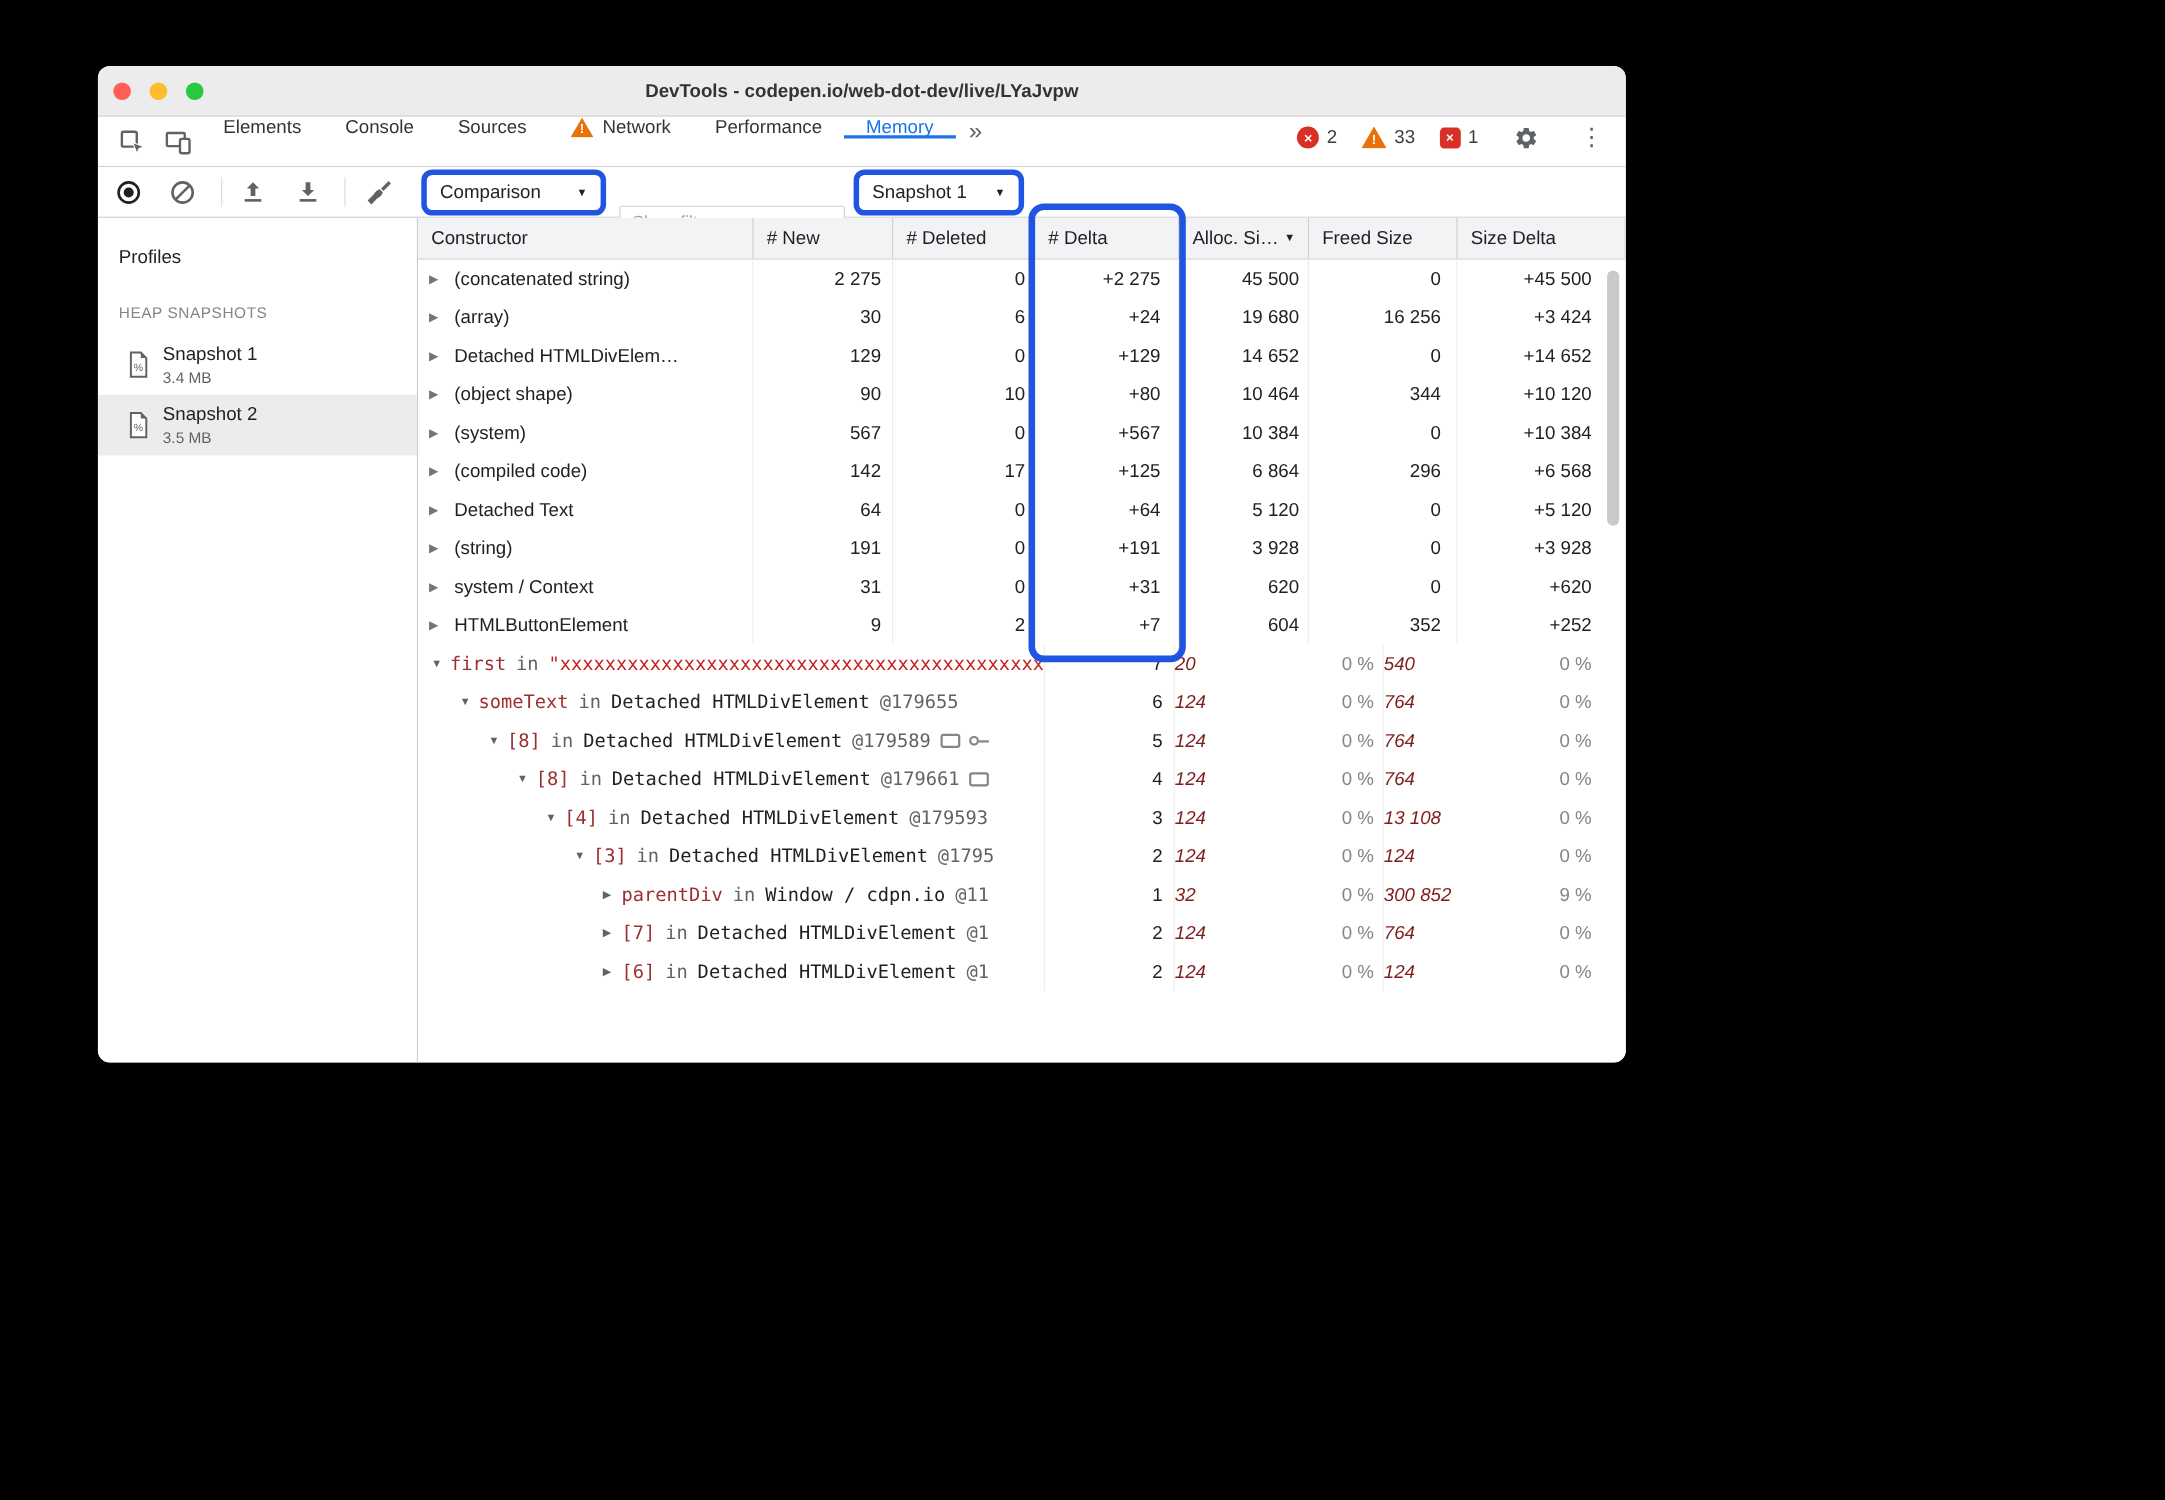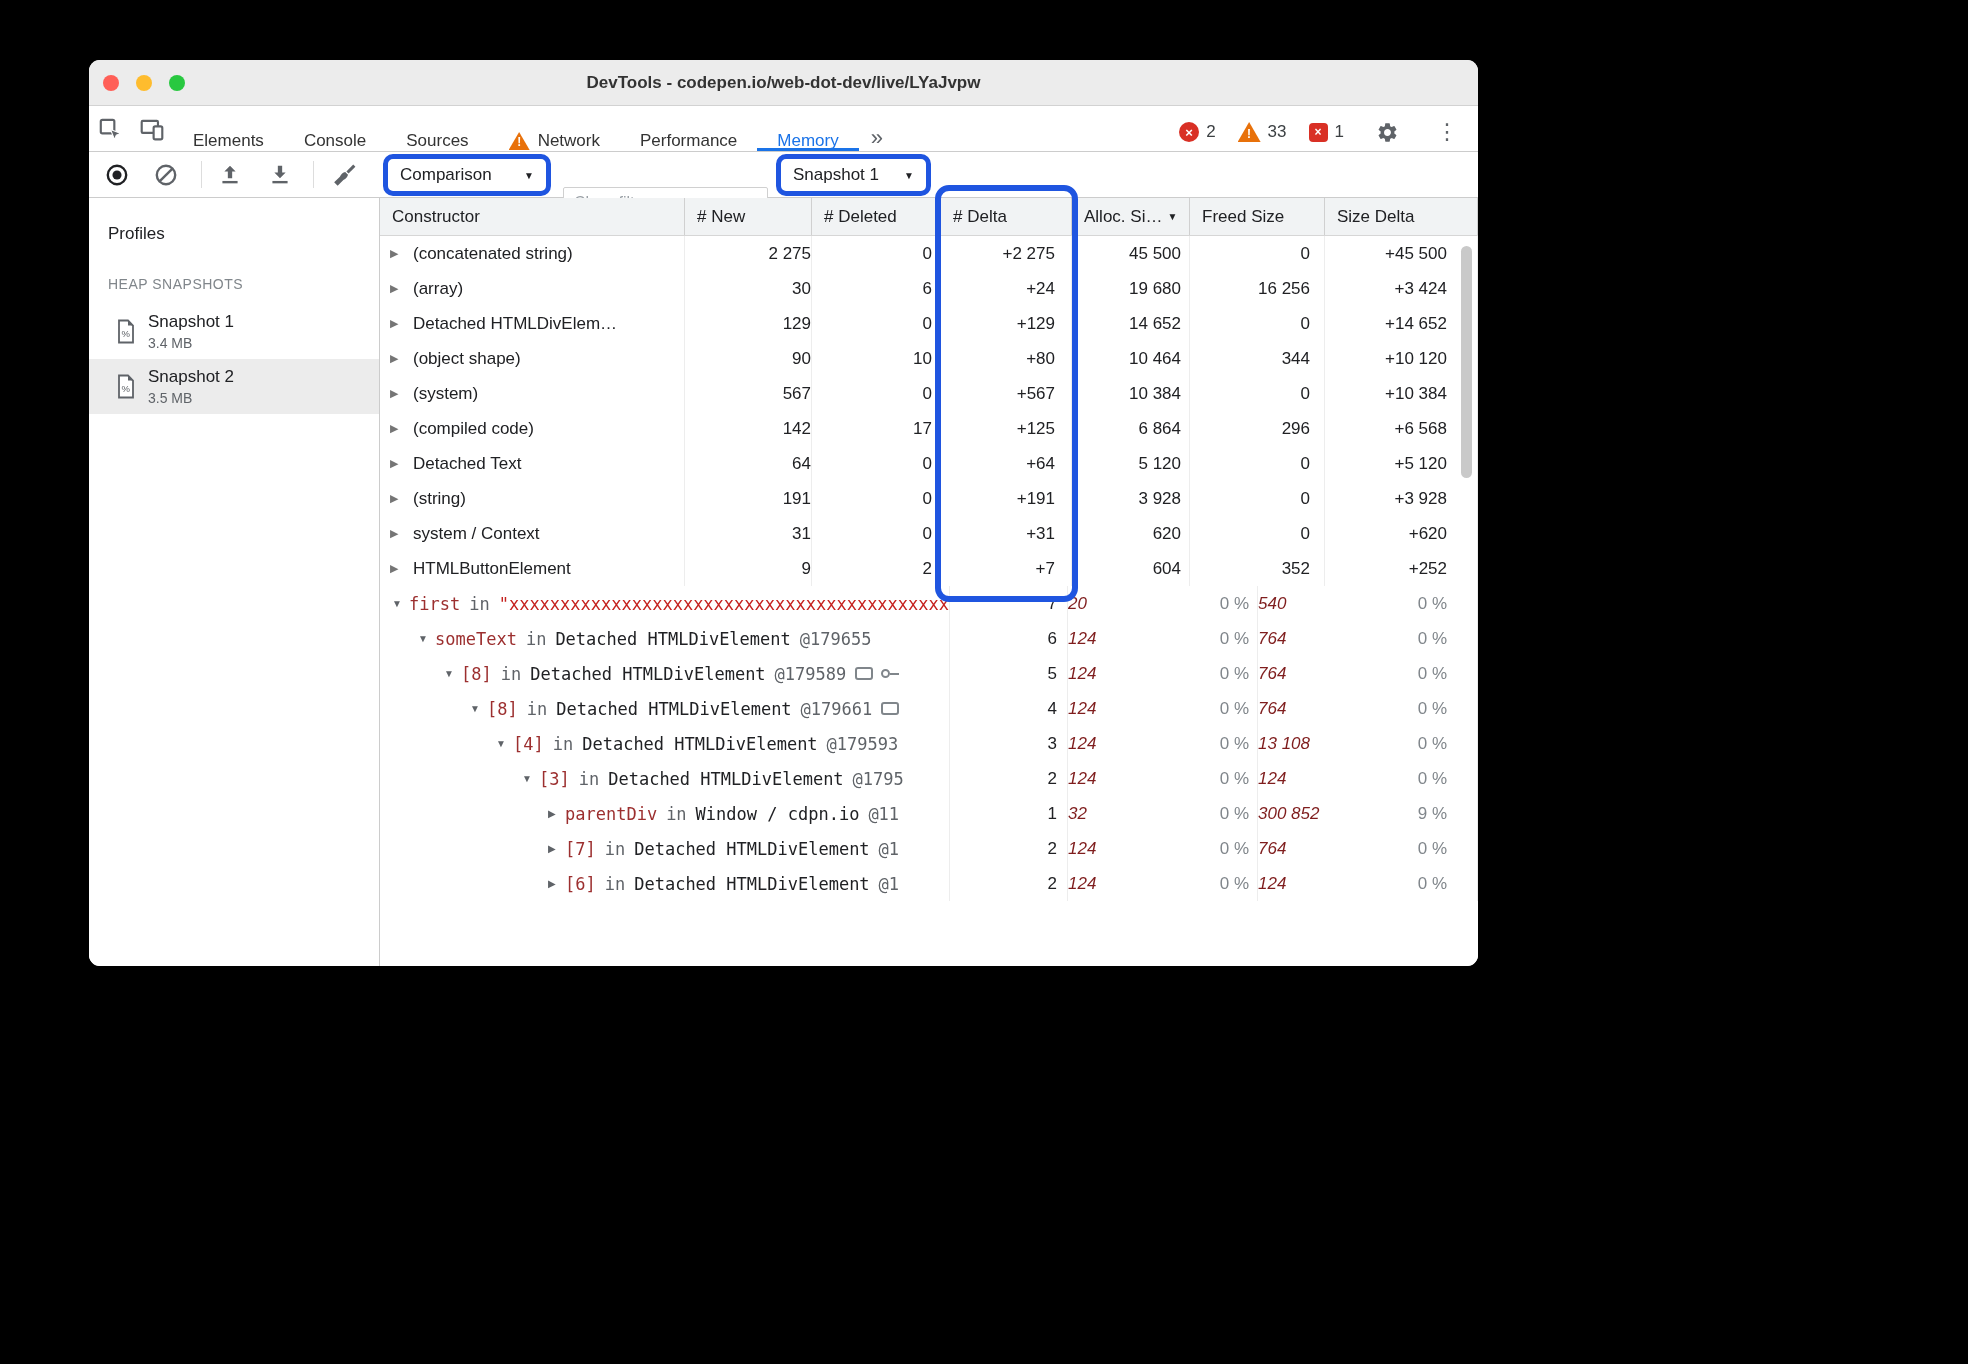--- a/index.html
+++ b/index.html
@@ -14,22 +14,22 @@
 
   
   .titlebar { height:46px; background:#ececec; border-bottom:1px solid #d2d2d2;
               position:relative; display:flex; align-items:center; justify-content:center; }
   .lights { position:absolute; left:14px; top:0; height:100%; display:flex; align-items:center; gap:17px; }
   .light { width:16px; height:16px; border-radius:50%; }
   .light.red{background:#ff5f57}.light.yellow{background:#febc2e}.light.green{background:#28c840}
   .title { font-size:17px; font-weight:700; color:#333; }
 
   
-  .tabbar { height:46px; display:flex; align-items:flex-end; border-bottom:1px solid #ccc;
-            background:#fff; }
+  .tabbar { height:46px; display:flex; align-items:flex-start; border-bottom:1px solid #ccc;
+            background:#fff; padding-left:10px; }
   .icon-btn { width:42px; align-self:center; height:38px; display:flex; align-items:center; justify-content:center; }
   .tab { display:flex; align-items:center; gap:8px; padding:0 20px; font-size:17px; color:#333; white-space:nowrap; }
   .tab.active { color:#1a73e8; box-shadow:inset 0 -3px 0 #1a73e8; }
   .more-tabs { display:flex; align-items:center; padding:0 12px; color:#5f6368; font-size:22px; }
   .tab-spacer { flex:1; }
   .badges { display:flex; align-items:center; gap:22px; padding-right:14px; }
   .badge { display:flex; align-items:center; gap:7px; font-size:17px; color:#3c4043; }
   .err-ic { width:20px; height:20px; border-radius:50%; background:#d93025; color:#fff;
             font-size:13px; font-weight:700; display:flex; align-items:center; justify-content:center; }
   .warn-ic { width:23px; height:20px; background:#e8710a; clip-path:polygon(50% 0,100% 100%,0 100%);
@@ -77,21 +77,21 @@
   .hhead .hcell { display:flex; align-items:center; gap:5px; padding-left:12px; font-size:17px;
                   color:#202124; border-right:1px solid #d0d0d0; white-space:nowrap; overflow:hidden; }
   .sort { font-size:10px; color:#202124; }
   .hrow { height:35px; }
   .hrow .cell { display:flex; align-items:center; font-size:17px; color:#202124;
                 border-right:1px solid #ededed; white-space:nowrap; overflow:hidden; }
   .c-name { padding-left:10px; gap:9px; }
   .tri { color:#757575; font-size:11px; width:14px; flex:none;
          font-family:"Liberation Sans","DejaVu Sans",sans-serif; }
   .num { justify-content:flex-end; }
-  .col-new{padding-right:0} .col-del{padding-right:8px} .col-delta{padding-right:16px}
+  .col-new{padding-right:10px} .col-del{padding-right:8px} .col-delta{padding-right:16px}
   .col-alloc{padding-right:8px} .col-freed{padding-right:14px} .col-sd{padding-right:30px}
 
   
   .retbar { height:36px; background:#f3f3f4; border-top:1px solid #d6d6d6; border-bottom:1px solid #d6d6d6;
             display:flex; align-items:center; justify-content:space-between; padding:0 16px 0 12px;
             font-size:17px; color:#202124; }
   .menu-ic { width:17px; height:13px; border-top:2px solid #5f6368; border-bottom:2px solid #5f6368; position:relative; }
   .menu-ic::after { content:""; position:absolute; left:0; right:0; top:50%; margin-top:-1px; height:2px; background:#5f6368; }
   .rgrid { display:grid; grid-template-columns:570px 118px 190px 1fr; width:100%; }
   .rhead { height:36px; background:#f1f3f4; border-bottom:1px solid #d6d6d6; }

